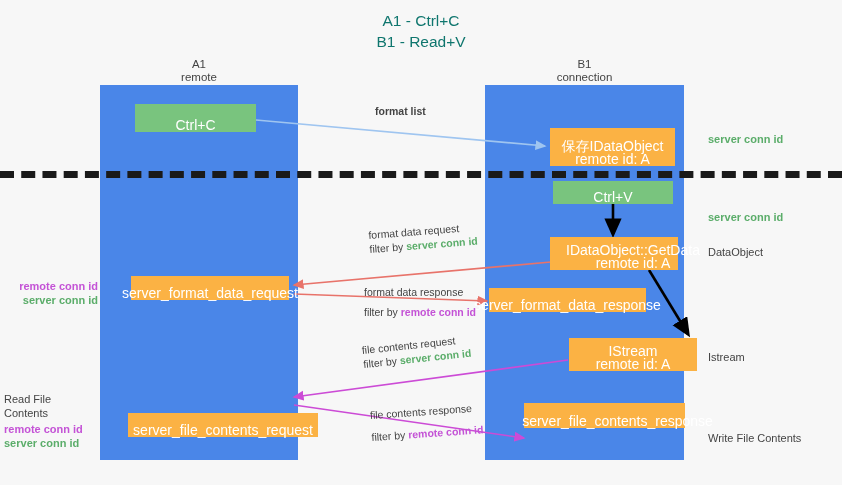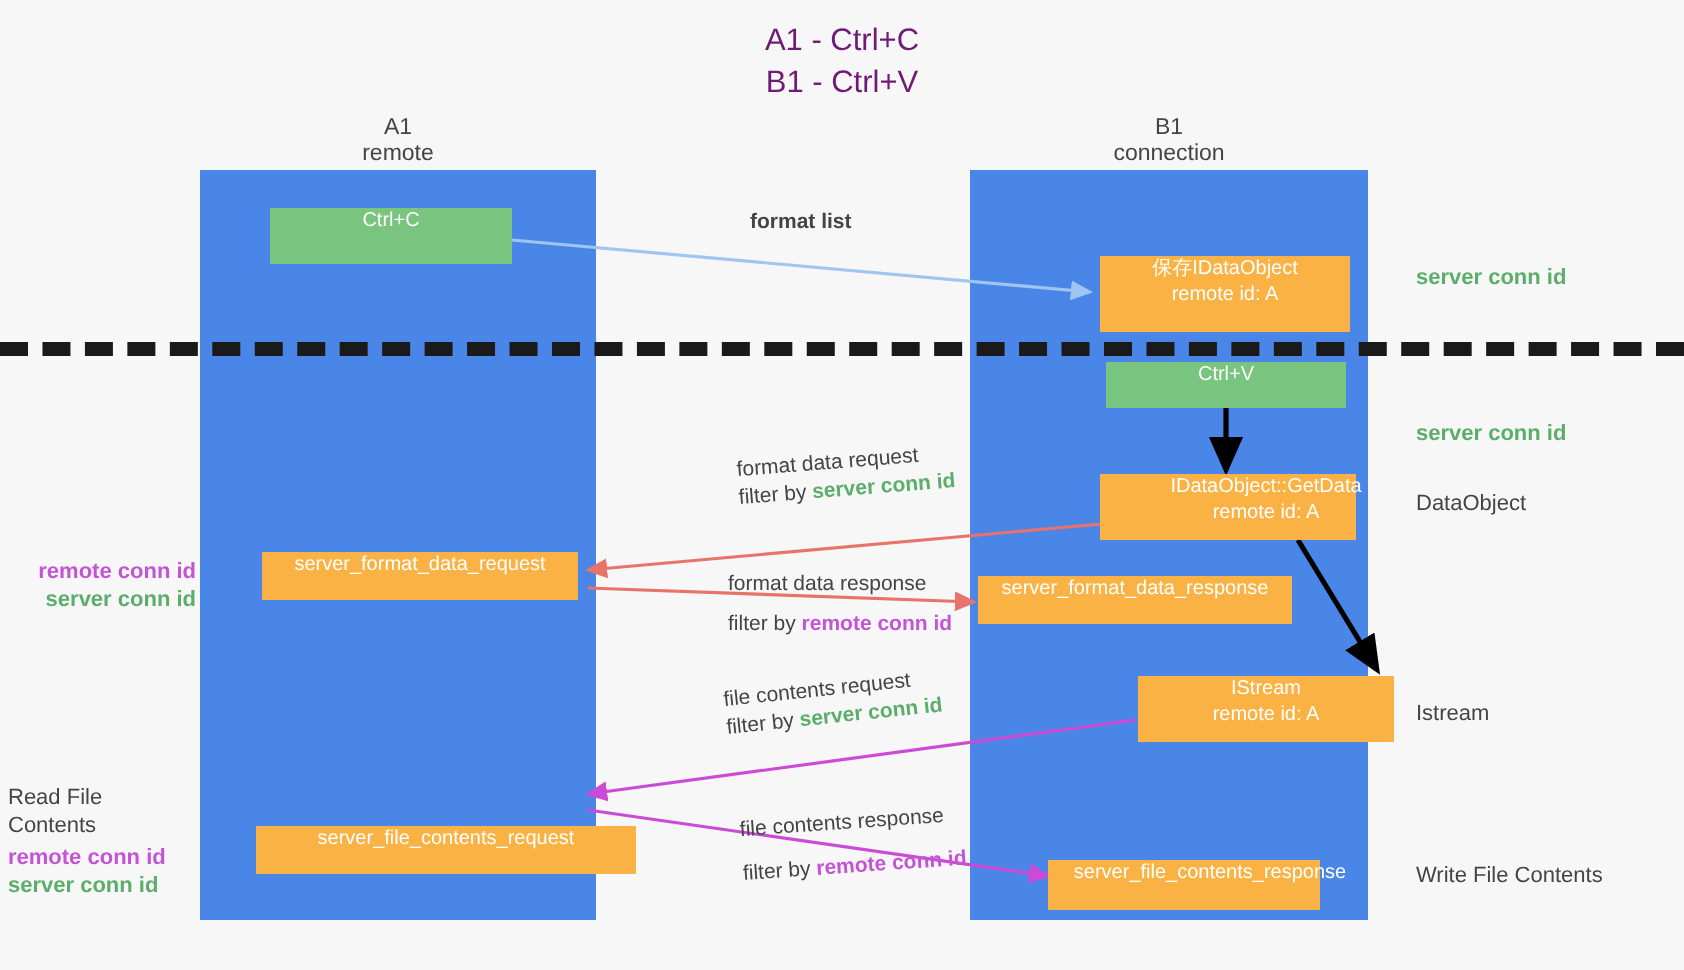--- a/index.html
+++ b/index.html
@@ -13,24 +13,24 @@
   svg.layer{position:absolute;left:0;top:0;width:842px;height:485px;overflow:visible;}
   .lane{position:absolute;background:#4a86e8;}
   .lane-a{left:100px;top:85px;width:198px;height:375px;}
   .lane-b{left:485px;top:85px;width:199px;height:375px;}
 
   .lane-head{position:absolute;text-align:center;color:#444;font-size:11.5px;line-height:13px;}
   .lane-head .t1{display:block;}
   .lane-head .t2{display:block;}
 
   .title{position:absolute;left:0;top:10px;width:842px;text-align:center;
-         color:#701a75;font-size:15.5px;line-height:21px;}
+         color:#0f766e;font-size:15.5px;line-height:21px;}
 
   .box{position:absolute;box-sizing:border-box;display:flex;flex-direction:column;
-       align-items:center;justify-content:flex-start;color:#ffffff;font-size:10px;
+       align-items:center;justify-content:flex-end;color:#ffffff;font-size:14px;
        line-height:13px;text-align:center;}
   .box.green{background:#79c47e;}
   .box.orange{background:#fbb244;}
   .box span{display:block;}
 
   .sidelabel{position:absolute;font-size:11px;line-height:14px;color:#444;}
   .green-t{color:#5bad6a;font-weight:bold;}
   .magenta-t{color:#c453d6;font-weight:bold;}
   .plain-t{color:#444;}
 
@@ -41,21 +41,21 @@
   .dashline{position:absolute;left:0;top:171px;width:842px;height:0;
             border-top:7px dashed #1a1a1a;}
 </style>
 </head>
 <body>
 
 <div id="stage">
 
   <div class="title">
     <span>A1 - Ctrl+C</span><br>
-    <span>B1 - Ctrl+V</span>
+    <span>B1 - Read+V</span>
   </div>
 
   <div class="lane-head" style="left:100px;top:58px;width:198px;">
     <span class="t1">A1</span>
     <span class="t2">remote</span>
   </div>
   <div class="lane-head" style="left:485px;top:58px;width:199px;">
     <span class="t1">B1</span>
     <span class="t2">connection</span>
   </div>
@@ -124,21 +124,21 @@
   </div>
 
   <div class="box orange" style="left:489px;top:288px;width:157px;height:24px;">
     <span>server_format_data_response</span>
   </div>
 
   <div class="box orange" style="left:128px;top:413px;width:190px;height:24px;">
     <span>server_file_contents_request</span>
   </div>
 
-  <div class="box orange" style="left:524px;top:430px;width:136px;height:25px;padding-left:26px;">
+  <div class="box orange" style="left:524px;top:403px;width:161px;height:25px;padding-left:26px;">
     <span>server_file_contents_response</span>
   </div>
 
   <div class="edgelabel" style="left:375px;top:104px;font-weight:bold;">
     <span>format list</span>
   </div>
 
   <div class="edgelabel rot-up" style="left:370px;top:228px;transform:rotate(-4.5deg);">
     <div>format data request</div>
     <div><span class="plain-t">filter by </span><b class="green-t">server conn id</b></div>

